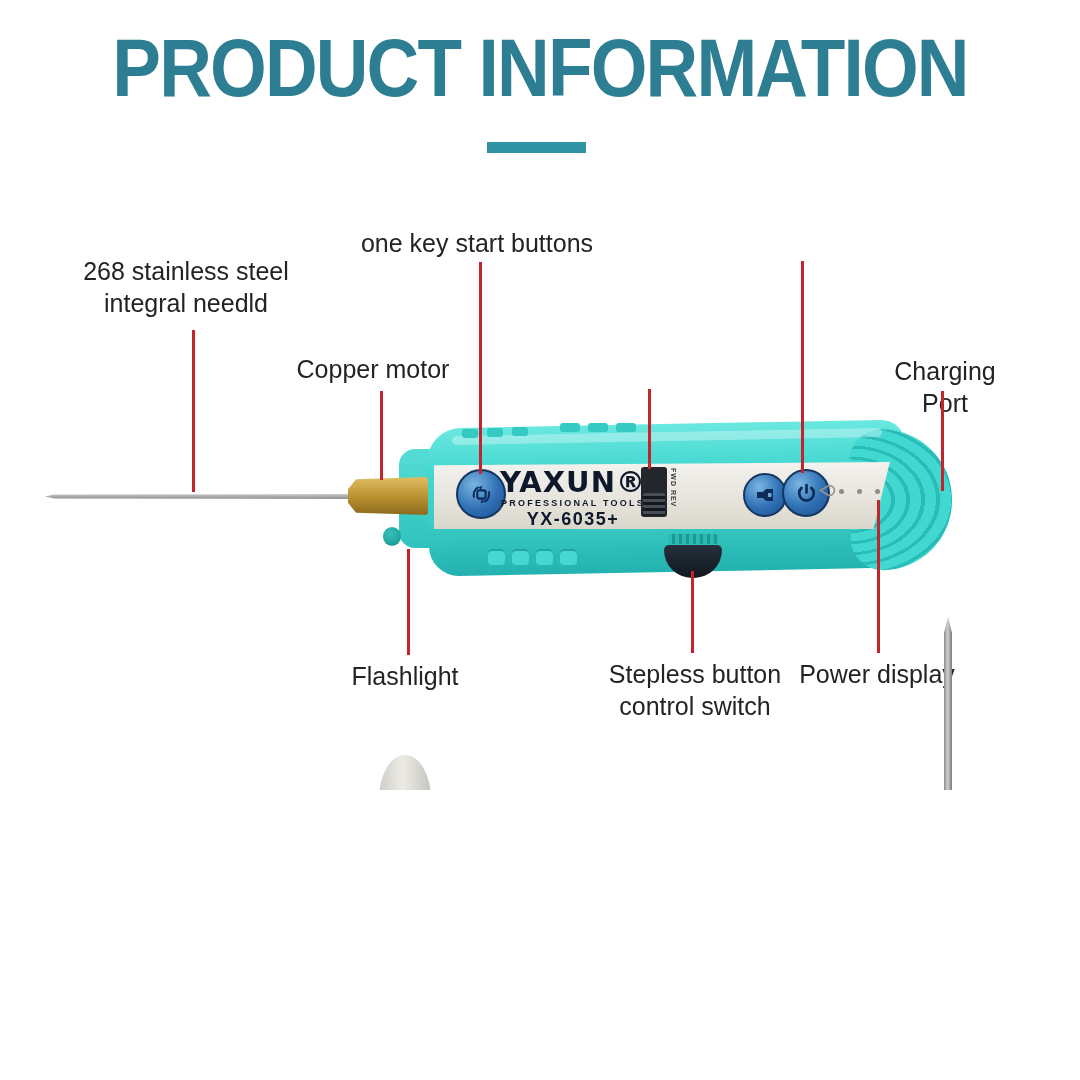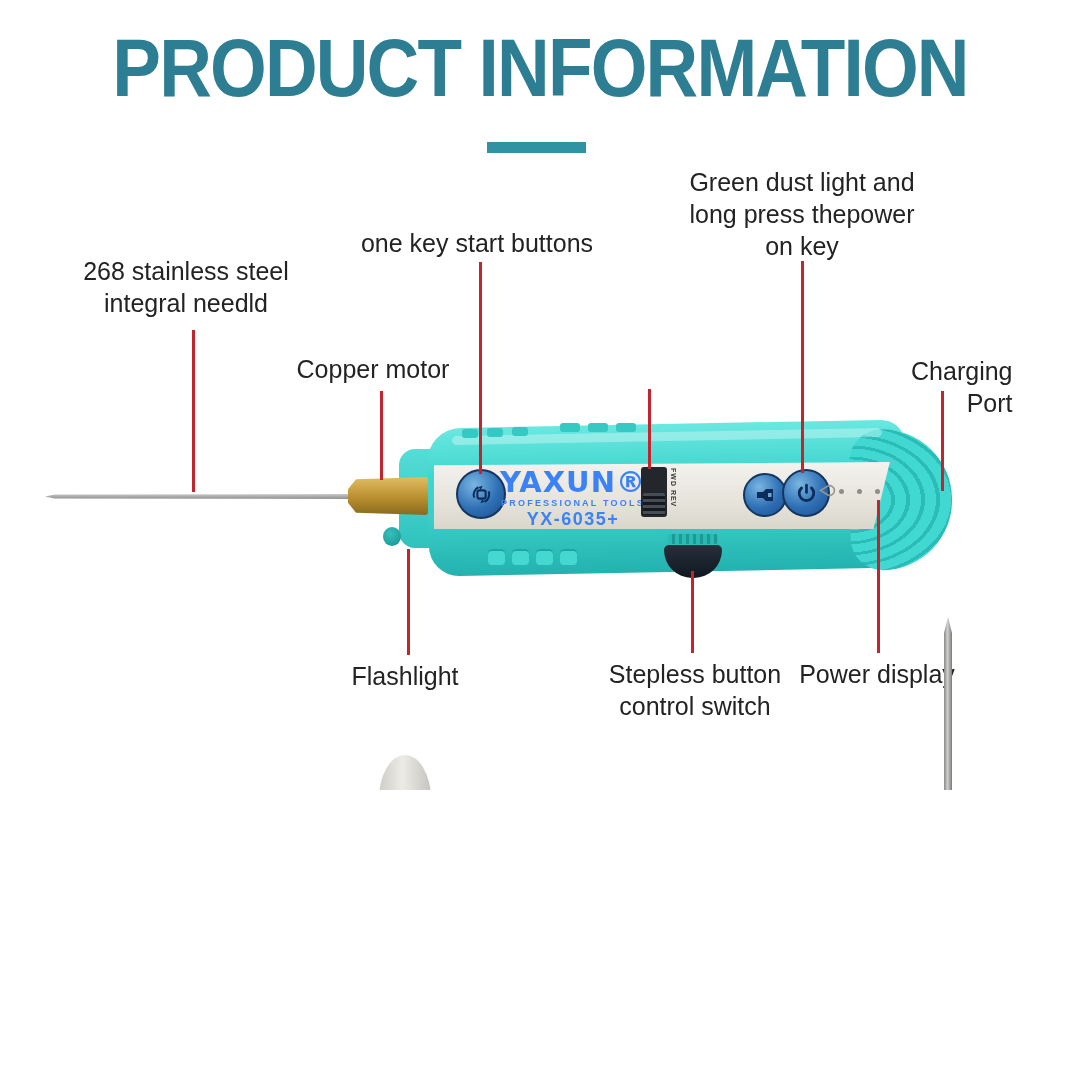--- a/index.html
+++ b/index.html
@@ -9,21 +9,21 @@
   
   .title{position:absolute;left:0;top:28px;width:1080px;text-align:center;
          font-size:81px;font-weight:800;letter-spacing:-2px;line-height:1.0;
          color:#2d7e92;transform:scaleX(.9);transform-origin:center;}
   .title-dash{position:absolute;left:487px;top:142px;width:99px;height:11px;background:#2f93a3;}
 
   
   .callout{position:absolute;transform:translateX(-50%);text-align:center;
            font-size:25px;line-height:32px;color:#232323;white-space:pre-line;}
   .c0{left:186px;top:255px;} .c1{left:477px;top:227px;} .c2{left:373px;top:353px;}
-  .c3{left:655px;top:287px;} .c4{left:802px;top:166px;} .c5{left:945px;top:355px;text-align:right;}
+  .c3{left:655px;top:287px;} .c4{left:802px;top:166px;} .c5{left:945px;top:355px;}
   .c6{left:405px;top:660px;} .c7{left:695px;top:658px;} .c8{left:877px;top:658px;}
 
   
   .line{position:absolute;width:3px;background:#c4242e;z-index:9;}
   .l0{left:192px;top:330px;height:162px;} .l1{left:479px;top:262px;height:212px;}
   .l2{left:380px;top:391px;height:89px;}  .l3{left:648px;top:389px;height:80px;}
   .l4{left:801px;top:261px;height:212px;} .l5{left:941px;top:391px;height:100px;}
   .l6{left:407px;top:549px;height:106px;} .l7{left:691px;top:571px;height:82px;}
   .l8{left:877px;top:500px;height:153px;}
 
@@ -63,21 +63,21 @@
   
   .panel{position:absolute;left:434px;top:462px;width:470px;height:67px;z-index:4;
          background:linear-gradient(180deg,#f3f2ee 0%,#e6e3db 60%,#d9d6cc 100%);
          clip-path:polygon(0 5%,97% 0,93.5% 100%,0 100%);}
   .btn{position:absolute;border-radius:50%;z-index:5;border:2px solid #14365f;
        background:radial-gradient(circle at 35% 30%,#79b6e2 0%,#2f6fb4 55%,#1c4f8e 100%);
        display:flex;align-items:center;justify-content:center;}
   .btn-start{left:456px;top:469px;width:46px;height:46px;}
   .btn-flash{left:743px;top:473px;width:40px;height:40px;}
   .btn-power{left:782px;top:469px;width:44px;height:44px;}
-  .brand{position:absolute;left:498px;top:469px;width:150px;z-index:5;text-align:center;color:#3b82f6;}
+  .brand{position:absolute;left:498px;top:469px;width:150px;z-index:5;text-align:center;color:#0f172a;}
   .brand-logo{font-size:29px;font-weight:900;letter-spacing:1px;line-height:26px;
               font-family:"DejaVu Sans",sans-serif;}
   .brand-sub{font-size:9px;font-weight:700;letter-spacing:2.2px;margin-top:3px;}
   .brand-model{font-size:18px;font-weight:800;letter-spacing:1.5px;margin-top:1px;}
   .dir-switch{position:absolute;left:641px;top:467px;width:26px;height:50px;z-index:5;
               background:#23272b;border-radius:3px;}
   .dir-switch:after{content:"";position:absolute;left:2px;top:26px;width:22px;height:22px;
               background:repeating-linear-gradient(180deg,#474d55 0 3px,#15181c 3px 6px);
               border-radius:2px;}
   .switch-label{position:absolute;left:670px;top:468px;height:50px;z-index:5;
@@ -120,23 +120,20 @@
 
 <div class="page">
 
   <div class="title">PRODUCT INFORMATION</div>
   <div class="title-dash"></div>
 
   <div class="callout c0">268 stainless steel
 integral needld</div>
   <div class="callout c1">one key start buttons</div>
   <div class="callout c2">Copper motor</div>
-  <div class="callout c4">Green dust light and
-long press thepower
-on key</div>
   <div class="callout c5">Charging Port</div>
   <div class="callout c6">Flashlight</div>
   <div class="callout c7">Stepless button
 control switch</div>
   <div class="callout c8">Power display</div>
 
   <div class="line l0"></div>
   <div class="line l1"></div>
   <div class="line l2"></div>
   <div class="line l3"></div>

